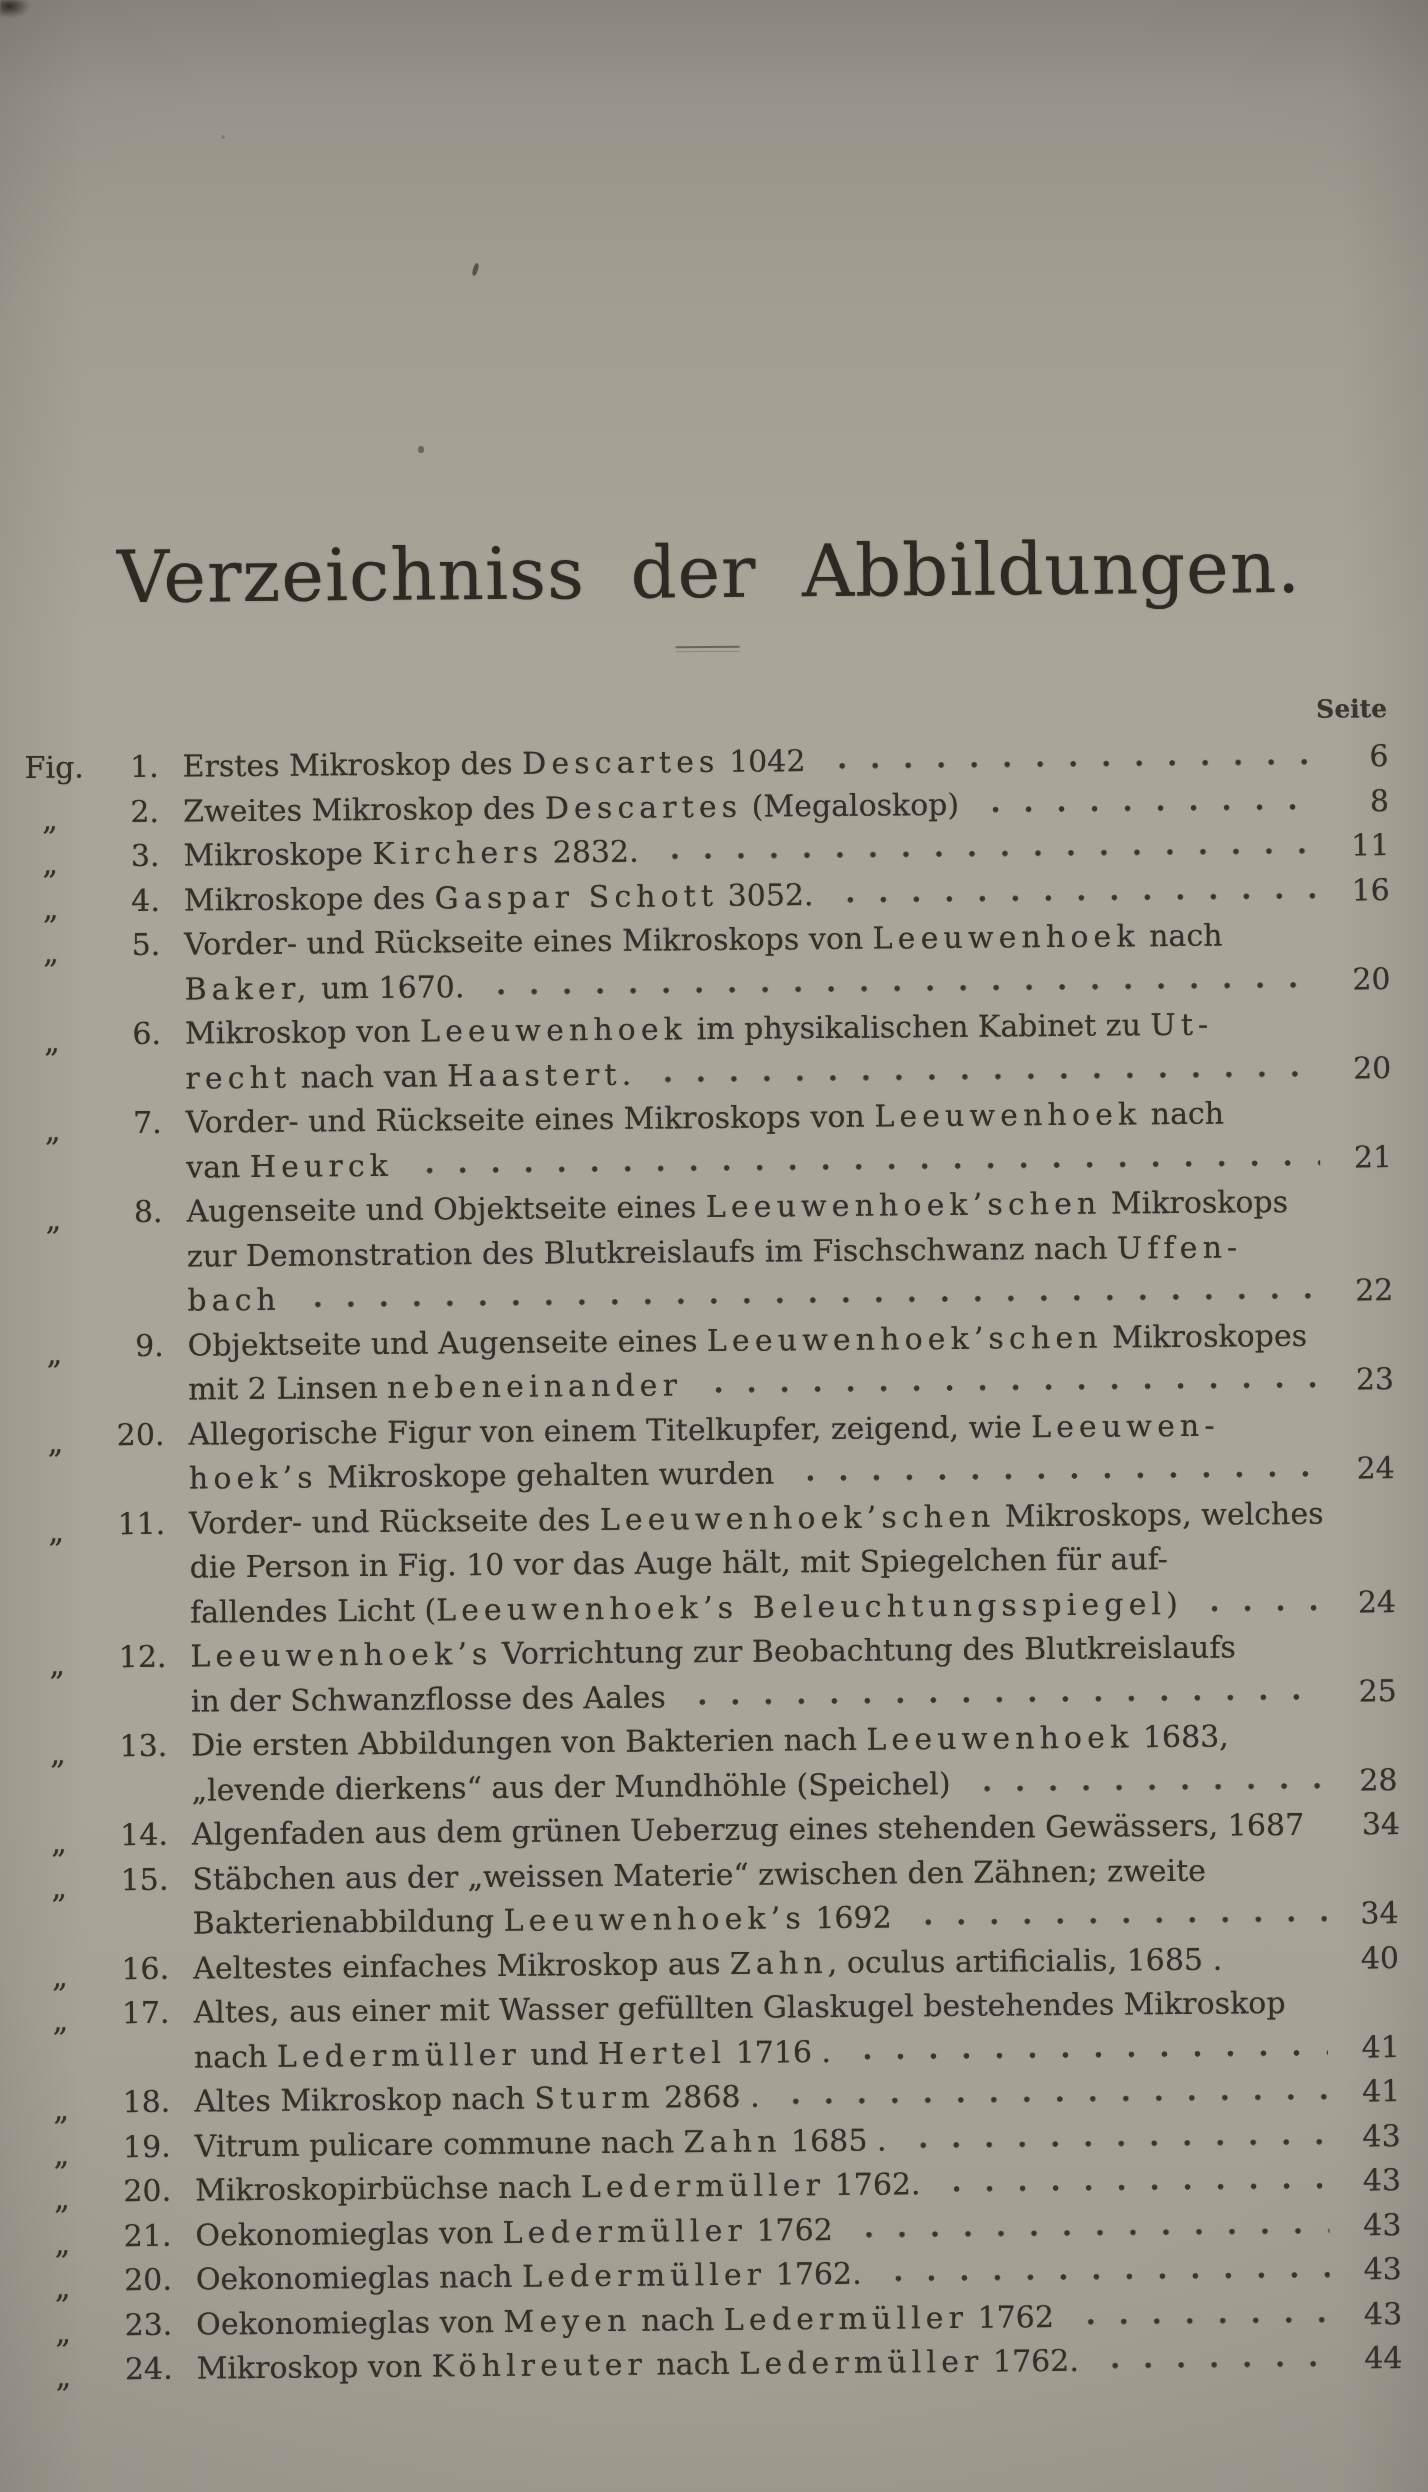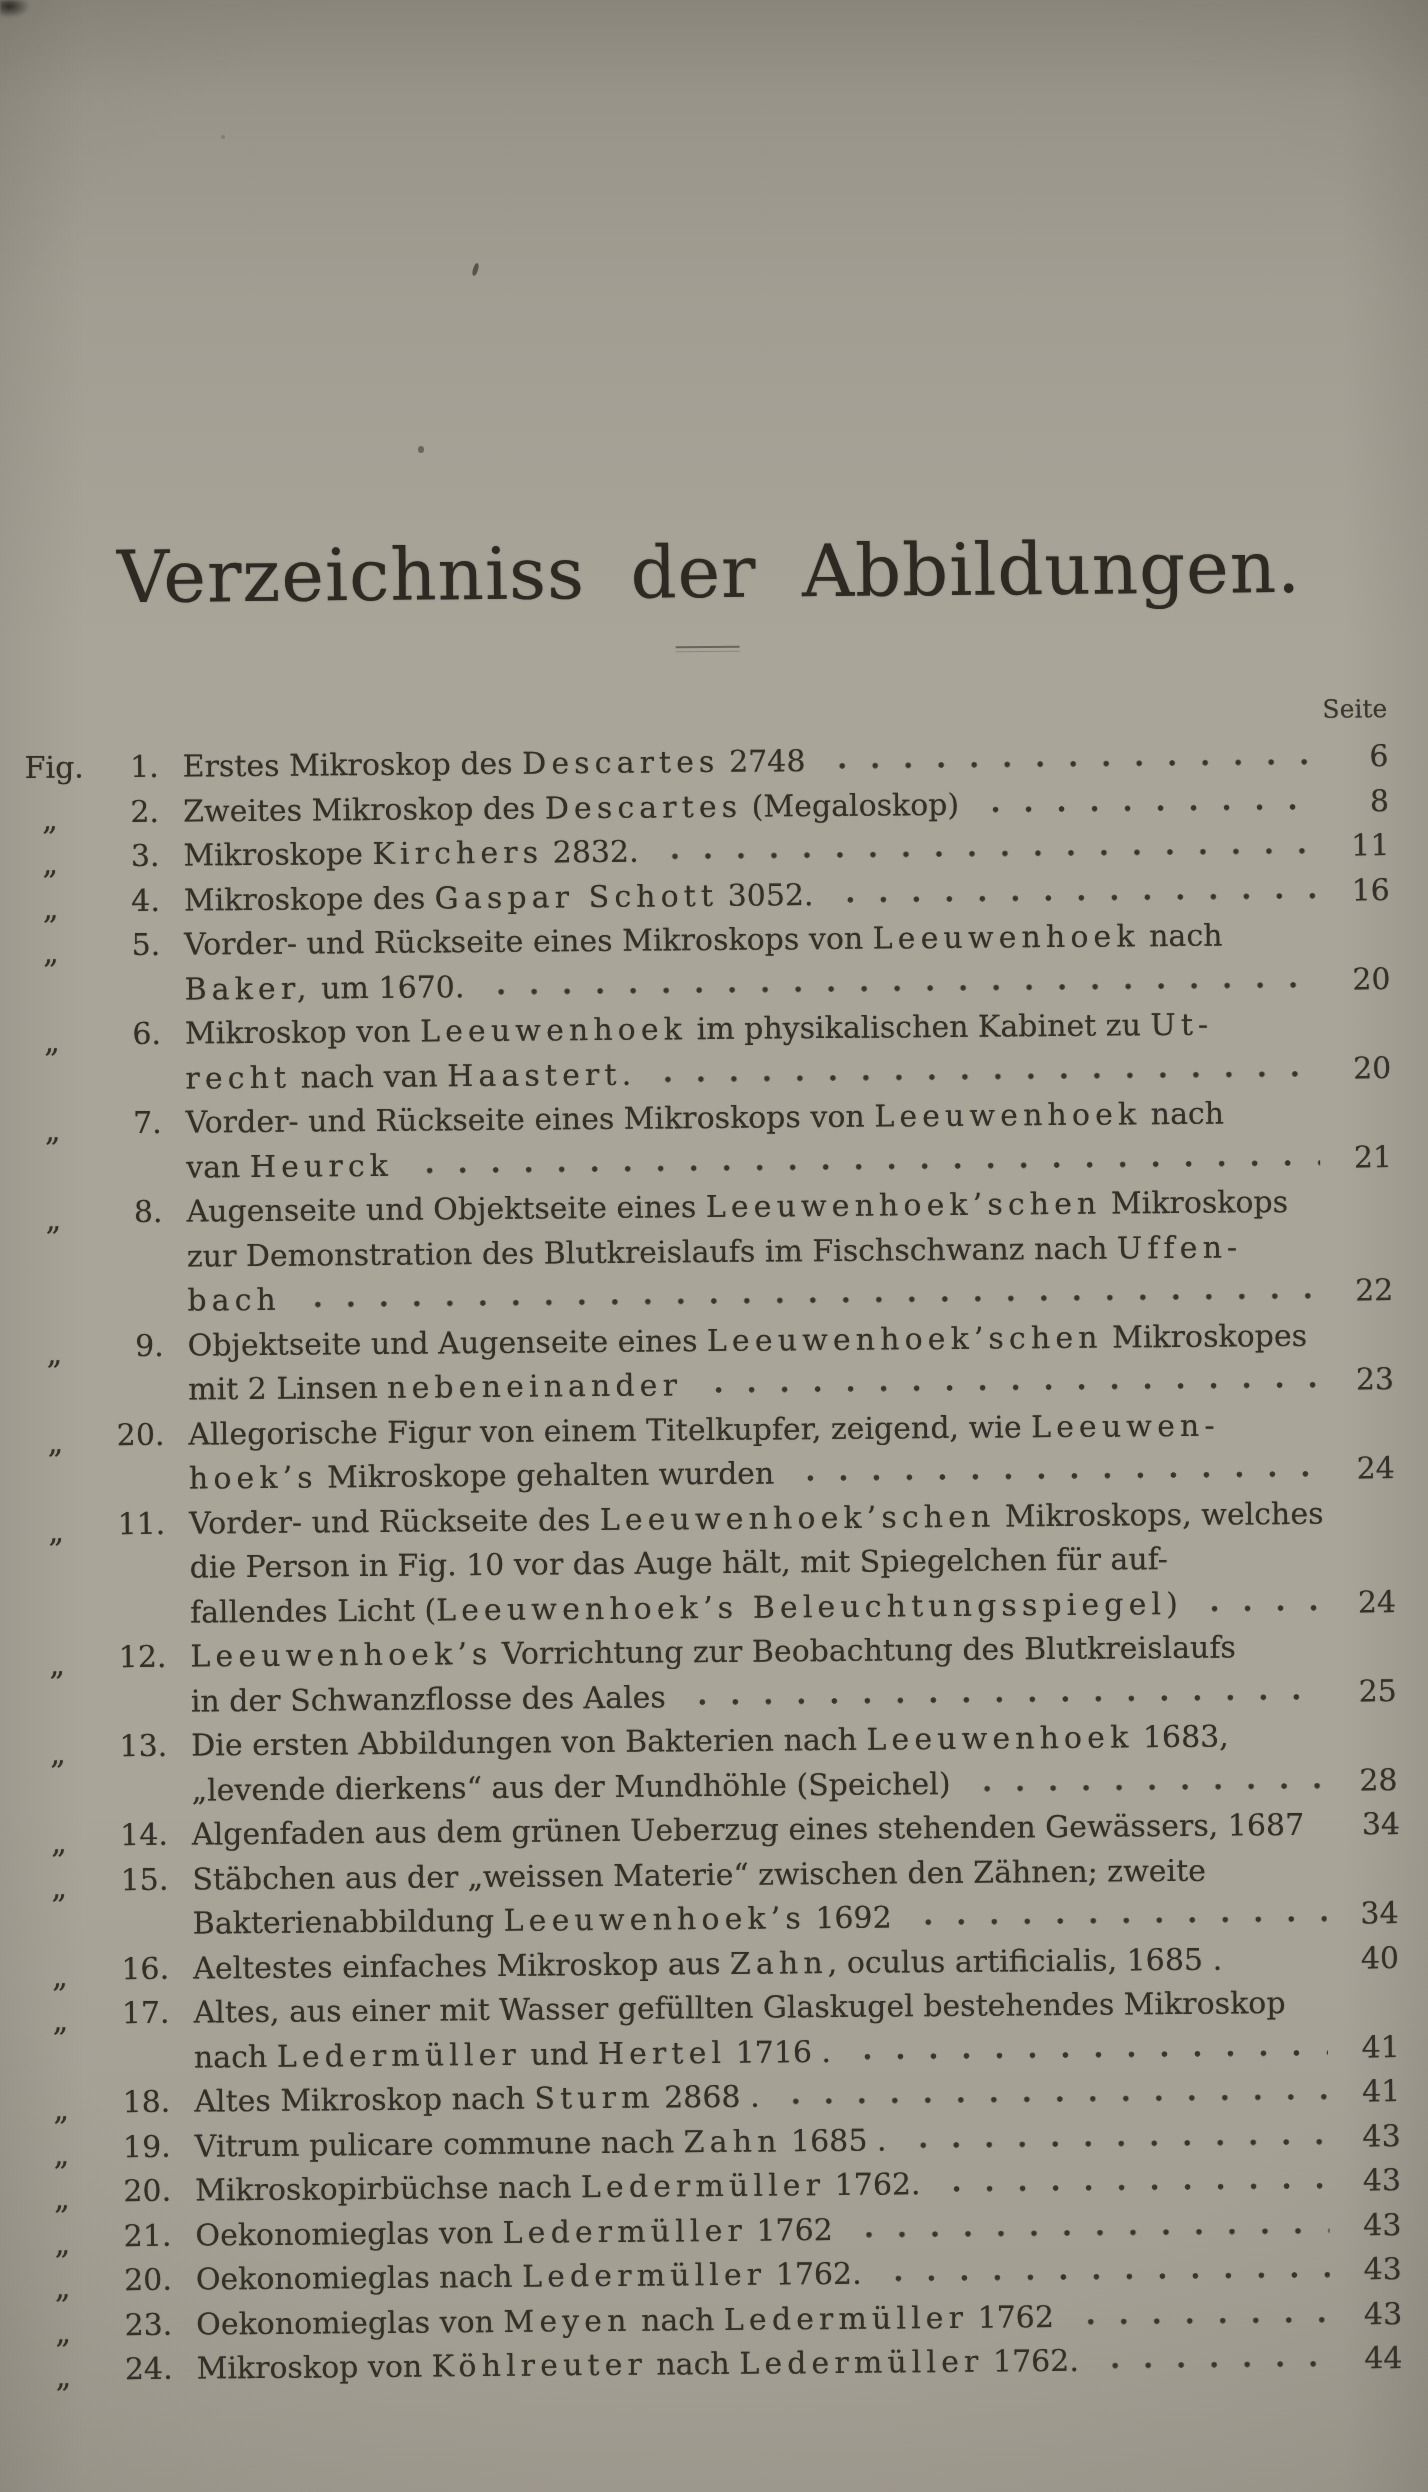--- a/index.html
+++ b/index.html
@@ -38,20 +38,21 @@
   }
   .title-rule{
     position:absolute;top:646px;left:680px;width:64px;height:3px;
     border-top:2px solid rgba(52,49,42,0.55);
     border-bottom:1px solid rgba(52,49,42,0.25);
   }
   .seite{
     position:absolute;top:700px;right:37px;
     font-size:25px;color:#3a372f;
     text-shadow:0 0 1px rgba(55,52,44,0.5);
+    font-weight:bold;
   }
   .list{
     position:absolute;top:740px;left:0;right:0;
     padding-left:28px;padding-right:36px;
   }
   .row{
     display:flex;align-items:baseline;
     height:44.5px;line-height:44.5px;
     font-size:30px;white-space:nowrap;
     text-shadow:0 0 1.1px rgba(50,47,40,0.55);
@@ -102,21 +103,21 @@
   <div class="speck-b"></div>
 
   <div class="content">
     <h1 class="title">Verzeichniss der Abbildungen.</h1>
     <div class="title-rule"></div>
     <div class="seite">Seite</div>
     <div class="list">
         <div class="row">
           <span class="col-fig">Fig.</span>
           <span class="col-num">1.</span>
-          <span class="col-text"><span>Erstes Mikroskop des </span><span class="gesperrt">Descartes</span><span> 2748</span></span>
+          <span class="col-text"><span>Erstes Mikroskop des </span><span class="gesperrt">Descartes</span><span> 1042</span></span>
           <span class="leader dots"></span>
           <span class="col-page">6</span>
         </div>
         <div class="row">
           <span class="col-fig fig-ditto">„</span>
           <span class="col-num">2.</span>
           <span class="col-text"><span>Zweites Mikroskop des </span><span class="gesperrt">Descartes</span><span> (Megaloskop)</span></span>
           <span class="leader dots"></span>
           <span class="col-page">8</span>
         </div>

